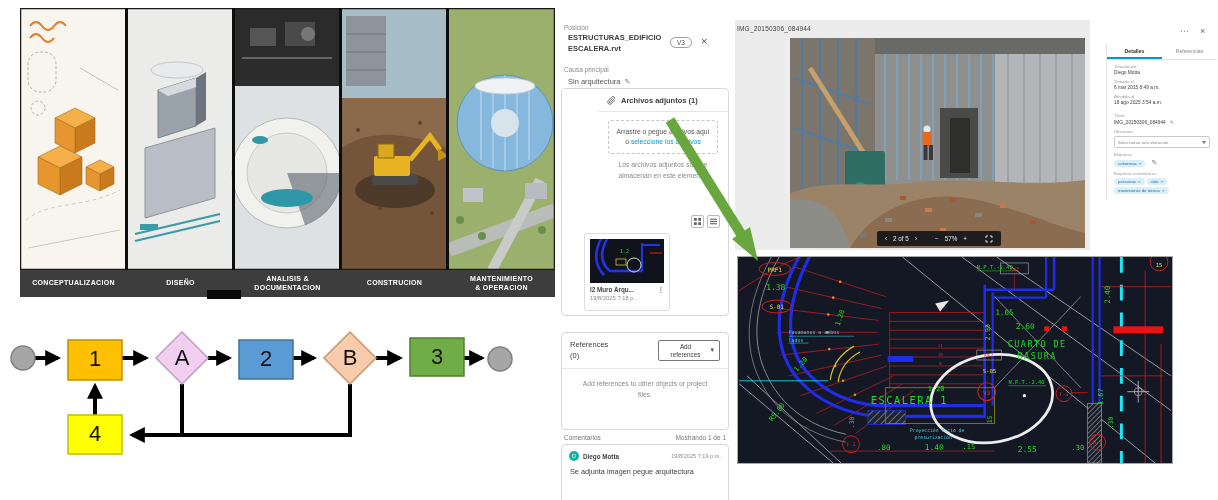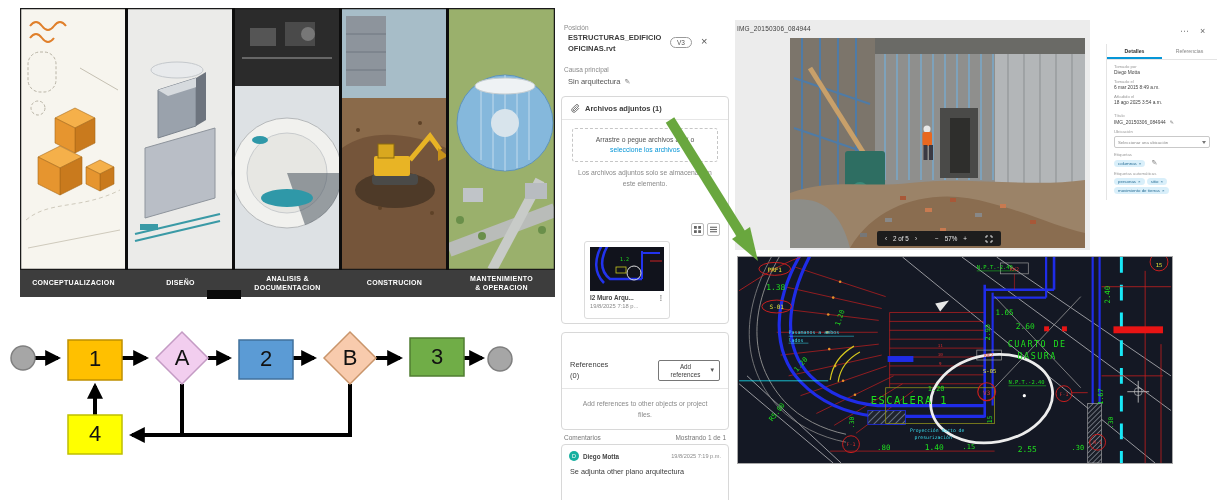--- a/index.html
+++ b/index.html
@@ -25,38 +25,38 @@
   #issue-panel{position:absolute;left:558px;top:20px;width:174px;height:480px;font-size:7px;color:#3c3c3c;}
   .ip-sec-label{position:absolute;left:6px;font-size:6.5px;color:#8a8a8a;}
   #ip-file-row{position:absolute;left:10px;top:13px;right:0;display:flex;align-items:flex-start;}
   #ip-file-name{width:94px;font-size:7.5px;font-weight:bold;color:#3c3c3c;line-height:1.4;word-break:break-all;}
   #ip-version{border:1px solid #9a9a9a;border-radius:8px;padding:1px 6px;font-size:6.5px;color:#555;
               margin-left:8px;margin-top:4px;background:#fff;}
   #ip-close{margin-left:9px;margin-top:3px;font-size:11px;color:#555;line-height:1;}
   #ip-cause-row{position:absolute;left:10px;top:57px;font-size:7.5px;color:#555;}
   .pencil{color:#777;font-size:7px;margin-left:4px;}
   .card{position:absolute;left:3px;right:3px;background:#fff;border:1px solid #d8d8d8;border-radius:4px;}
-  #card-att{top:76px;height:226px;}
+  #card-att{top:68px;height:226px;padding-left:36px;}
   #att-header{display:flex;align-items:center;gap:5px;padding:7px 9px 6px 9px;border-bottom:1px solid #e6e6e6;
               font-weight:bold;font-size:7.5px;color:#3c3c3c;}
   #dropzone{margin:8px 10px 0 10px;border:1px dashed #c6c6c6;border-radius:3px;text-align:center;
             padding:6px 6px;font-size:6.8px;color:#555;line-height:1.5;}
   #dropzone a{color:#0696d7;text-decoration:none;}
   #att-note{margin:6px 16px 0 16px;text-align:center;font-size:6.8px;color:#8a8a8a;line-height:1.5;}
   #view-icons{position:absolute;right:8px;top:126px;display:flex;gap:3px;}
   .vicon{width:11px;height:11px;border:1px solid #bbb;border-radius:2px;display:flex;align-items:center;
          justify-content:center;background:#fff;}
   #thumb-card{position:absolute;left:22px;top:144px;width:84px;height:76px;border:1px solid #dcdcdc;
               border-radius:3px;background:#fff;}
   #thumb-img{margin:5px 5px 0 5px;height:44px;background:#11131c;overflow:hidden;}
   #thumb-name{display:flex;justify-content:space-between;align-items:center;padding:3px 5px 0 5px;
               font-size:6.3px;font-weight:bold;color:#444;}
   #thumb-date{padding:2px 5px 0 5px;font-size:5.8px;color:#8a8a8a;}
   #card-ref{top:312px;height:96px;}
-  #ref-header{display:flex;justify-content:space-between;align-items:flex-start;padding:7px 8px;border-bottom:1px solid #e6e6e6;margin-top:20px;}
+  #ref-header{display:flex;justify-content:space-between;align-items:flex-start;padding:7px 8px;border-bottom:1px solid #e6e6e6;}
   #ref-title{font-size:7.5px;color:#3c3c3c;width:46px;line-height:1.4;}
   #ref-add-btn{display:flex;align-items:center;border:1px solid #777;border-radius:2px;background:#fff;
                padding:2px 5px;font-size:6.3px;color:#3c3c3c;line-height:1.2;}
   #ref-add-btn .lbl{width:42px;text-align:center;}
   #ref-add-btn .tri{margin-left:4px;color:#555;font-size:7px;}
   #ref-empty{padding:10px 20px;text-align:center;font-size:6.8px;color:#8a8a8a;line-height:1.6;}
   #comments-hdr{position:absolute;left:6px;right:6px;top:414px;display:flex;justify-content:space-between;
                 font-size:6.5px;color:#777;}
   #card-comment{top:424px;height:64px;}
   #comment-top{display:flex;align-items:center;padding:6px 7px 0 7px;}
@@ -259,21 +259,21 @@
       <text x="437" y="46" text-anchor="middle">3</text>
       <circle cx="500" cy="41" r="12" fill="#A6A6A6" stroke="#7f7f7f" stroke-width="1.5"></circle>
       <rect x="68" y="97" width="54" height="39" fill="#FFFF00" stroke="#bfbf00" stroke-width="1.5"></rect>
       <text x="95" y="123" text-anchor="middle">4</text>
     </g>
   </svg>
 
   <div id="issue-panel">
     <div class="ip-sec-label" style="top:4px">Posición</div>
     <div id="ip-file-row">
-      <div id="ip-file-name">ESTRUCTURAS_EDIFICIO OFICINAS.rvt</div>
+      <div id="ip-file-name">ESTRUCTURAS_EDIFICIO ESCALERA.rvt</div>
       <span id="ip-version">V3</span>
       <span id="ip-close">×</span>
     </div>
     <div class="ip-sec-label" style="top:46px">Causa principal</div>
     <div id="ip-cause-row">
       <span>Sin arquitectura</span><span class="pencil">✎</span>
     </div>
 
     <div class="card" id="card-att">
       <div id="att-header">
@@ -340,21 +340,21 @@
     <div id="comments-hdr">
       <span>Comentarios</span>
       <span>Mostrando 1 de 1</span>
     </div>
     <div class="card" id="card-comment">
       <div id="comment-top">
         <span id="avatar">D</span>
         <span id="comment-author">Diego Motta</span>
         <span id="comment-time">19/8/2025 7:19 p.m.</span>
       </div>
-      <div id="comment-body">Se adjunta other plano arquitectura</div>
+      <div id="comment-body">Se adjunta imagen pegue arquitectura</div>
     </div>
   </div>
 
   <svg id="green-arrow" width="130" height="175" viewBox="0 0 130 175">
     <line x1="30" y1="22" x2="101" y2="136" stroke="#69a73e" stroke-width="10"></line>
     <polygon points="118,163 92,141 110,129" fill="#69a73e"></polygon>
   </svg>
 
   <div id="photo-area">
     <div id="photo-title">IMG_20150306_084944</div>

